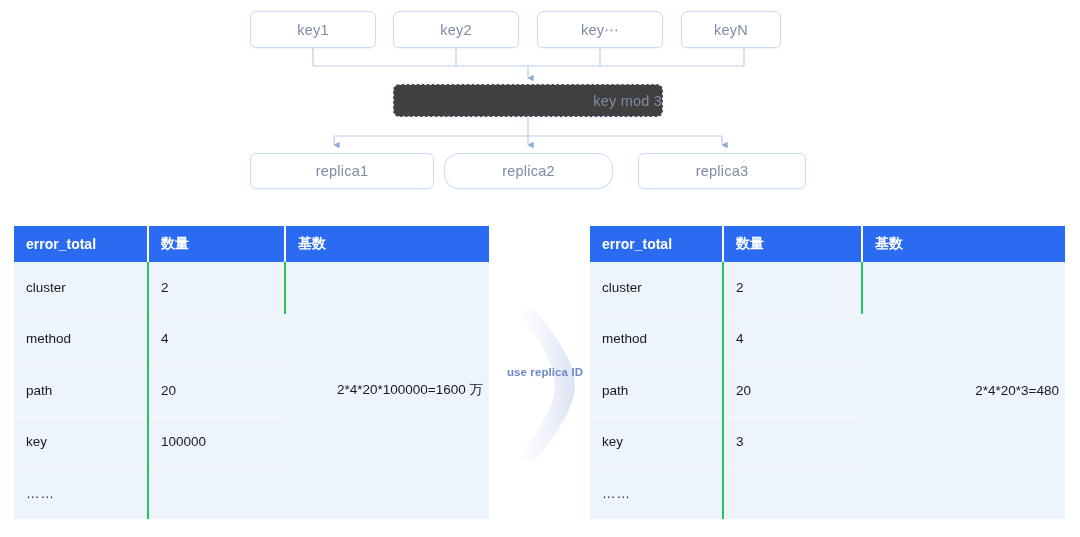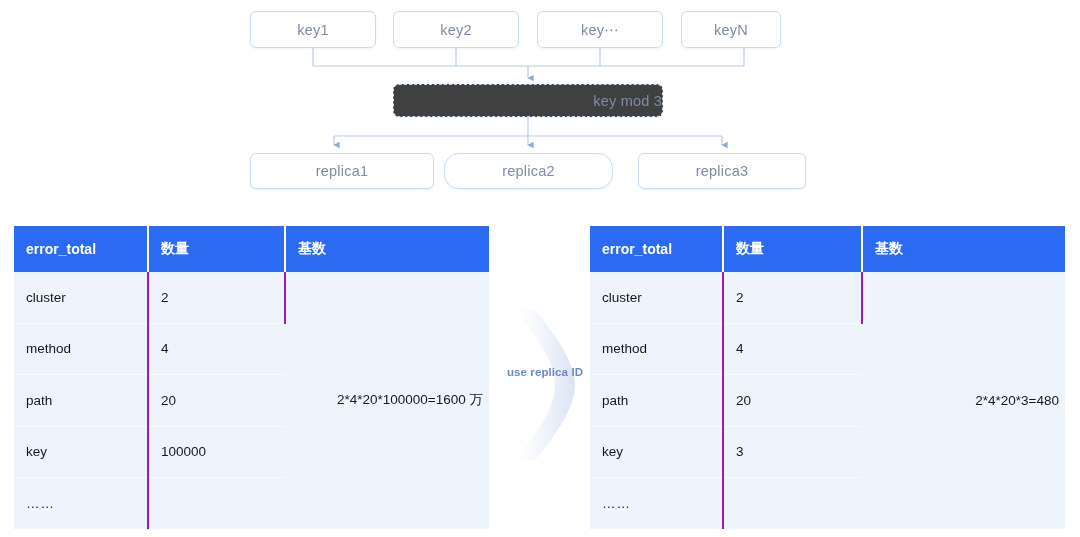--- a/index.html
+++ b/index.html
@@ -76,32 +76,32 @@
   }
   #tbl-left  { left: 14px;  width: 475px; }
   #tbl-right { left: 590px; width: 475px; }
 
   .tbl th {
     background: #2a6bf2;
     color: #ffffff;
     font-size: 14px;
     font-weight: bold;
     text-align: left;
-    height: 46px;
+    height: 36px;
     padding: 0 0 0 12px;
     border-right: 2px solid #ffffff;
     white-space: nowrap;
   }
   .tbl th:last-child { border-right: none; }
 
   .tbl td {
     background: #eef4fc;
     height: 50.5px;
     padding: 0 0 0 12px;
-    border-right: 2px solid #a21caf;
+    border-right: 2px solid #22c55e;
     border-bottom: 1px solid #f7fafe;
     vertical-align: middle;
     white-space: nowrap;
   }
   .tbl td:last-child { border-right: none; }
   .tbl tr:last-child td { border-bottom: none; }
   .tbl td.merged {
     border-bottom: none;
     text-align: right;
     padding: 14px 6px;

